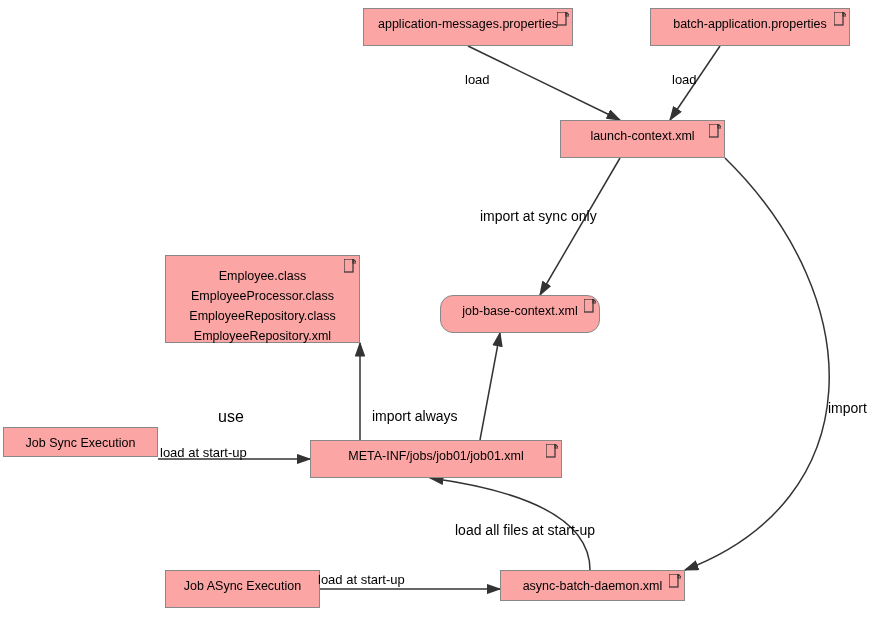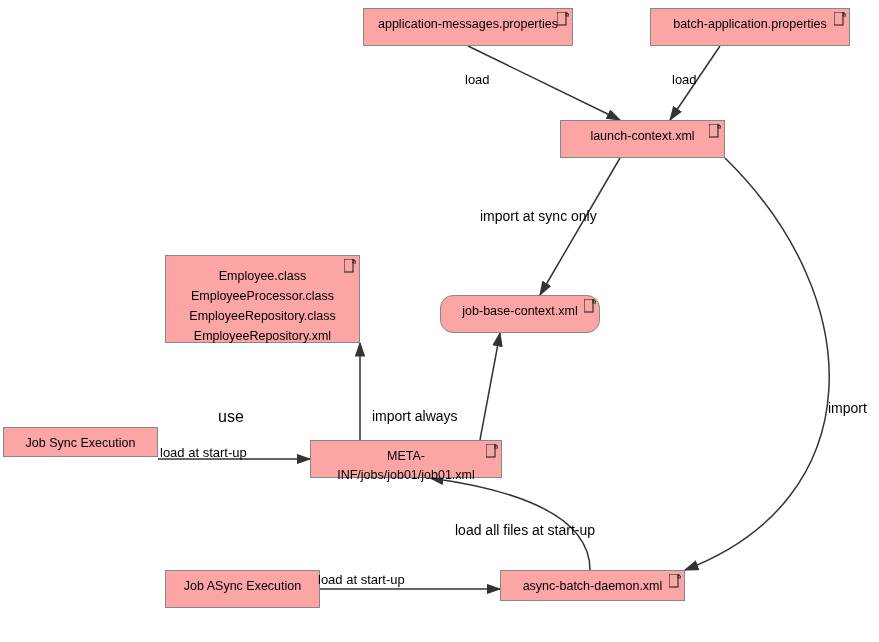--- a/index.html
+++ b/index.html
@@ -138,21 +138,21 @@
           <polyline points="9,0 9,4 13,4" fill="none" stroke="#333" stroke-width="1.2"></polyline>
           <line x1="9" y1="0" x2="12" y2="3" stroke="#333" stroke-width="1.2"></line>
         </svg>
     </span>
   </div>
 
   <div class="node" style="left:3px; top:427px; width:155px; height:30px;">
     <span>Job Sync Execution</span>
   </div>
 
-  <div class="node" style="left:310px; top:440px; width:192px; height:38px;">
+  <div class="node" style="left:310px; top:440px; width:252px; height:38px;">
     <span>META-INF/jobs/job01/job01.xml</span>
     <span class="file-icon">
       <svg width="12" height="14" viewBox="0 0 12 14">
           <rect x="0" y="0" width="9" height="13" fill="none" stroke="#333" stroke-width="1.2"></rect>
           <polyline points="9,0 9,4 13,4" fill="none" stroke="#333" stroke-width="1.2"></polyline>
           <line x1="9" y1="0" x2="12" y2="3" stroke="#333" stroke-width="1.2"></line>
         </svg>
     </span>
   </div>
 

